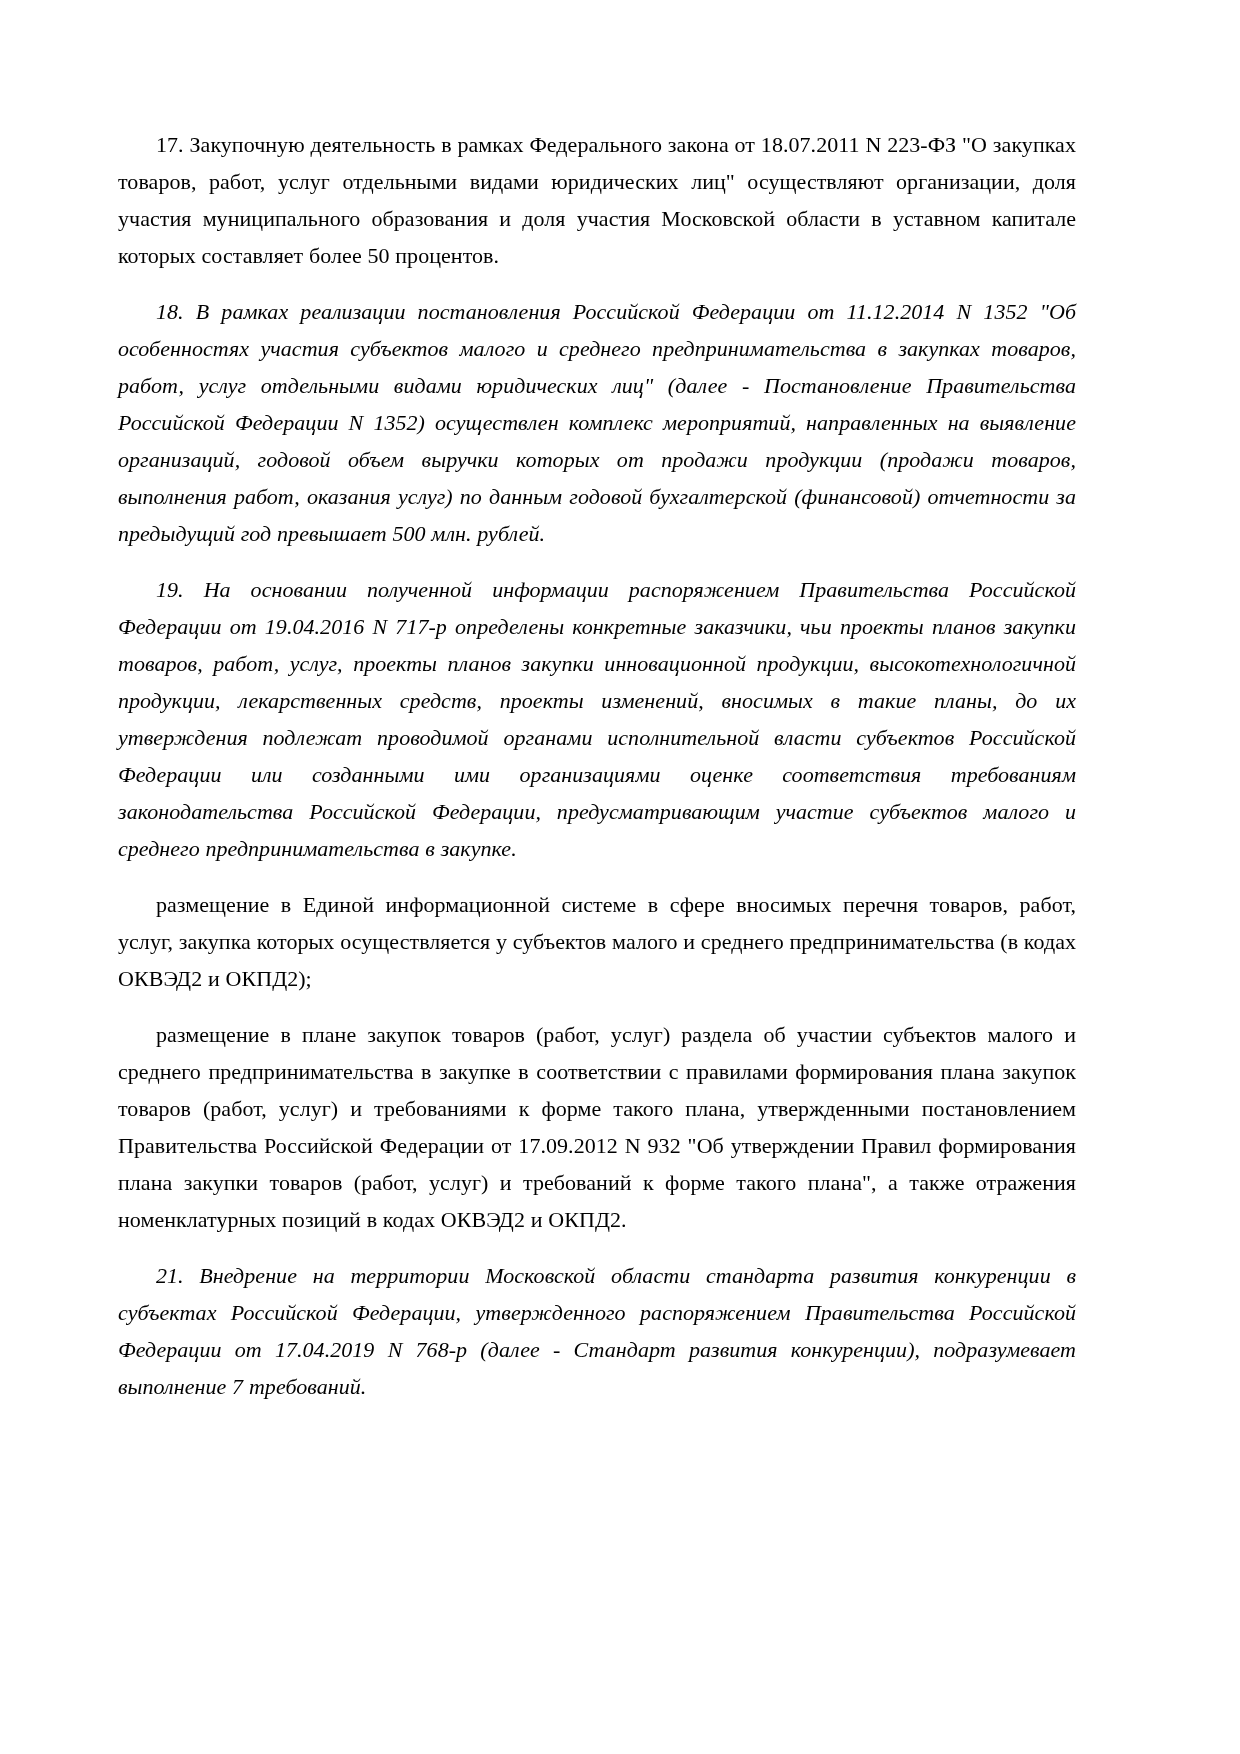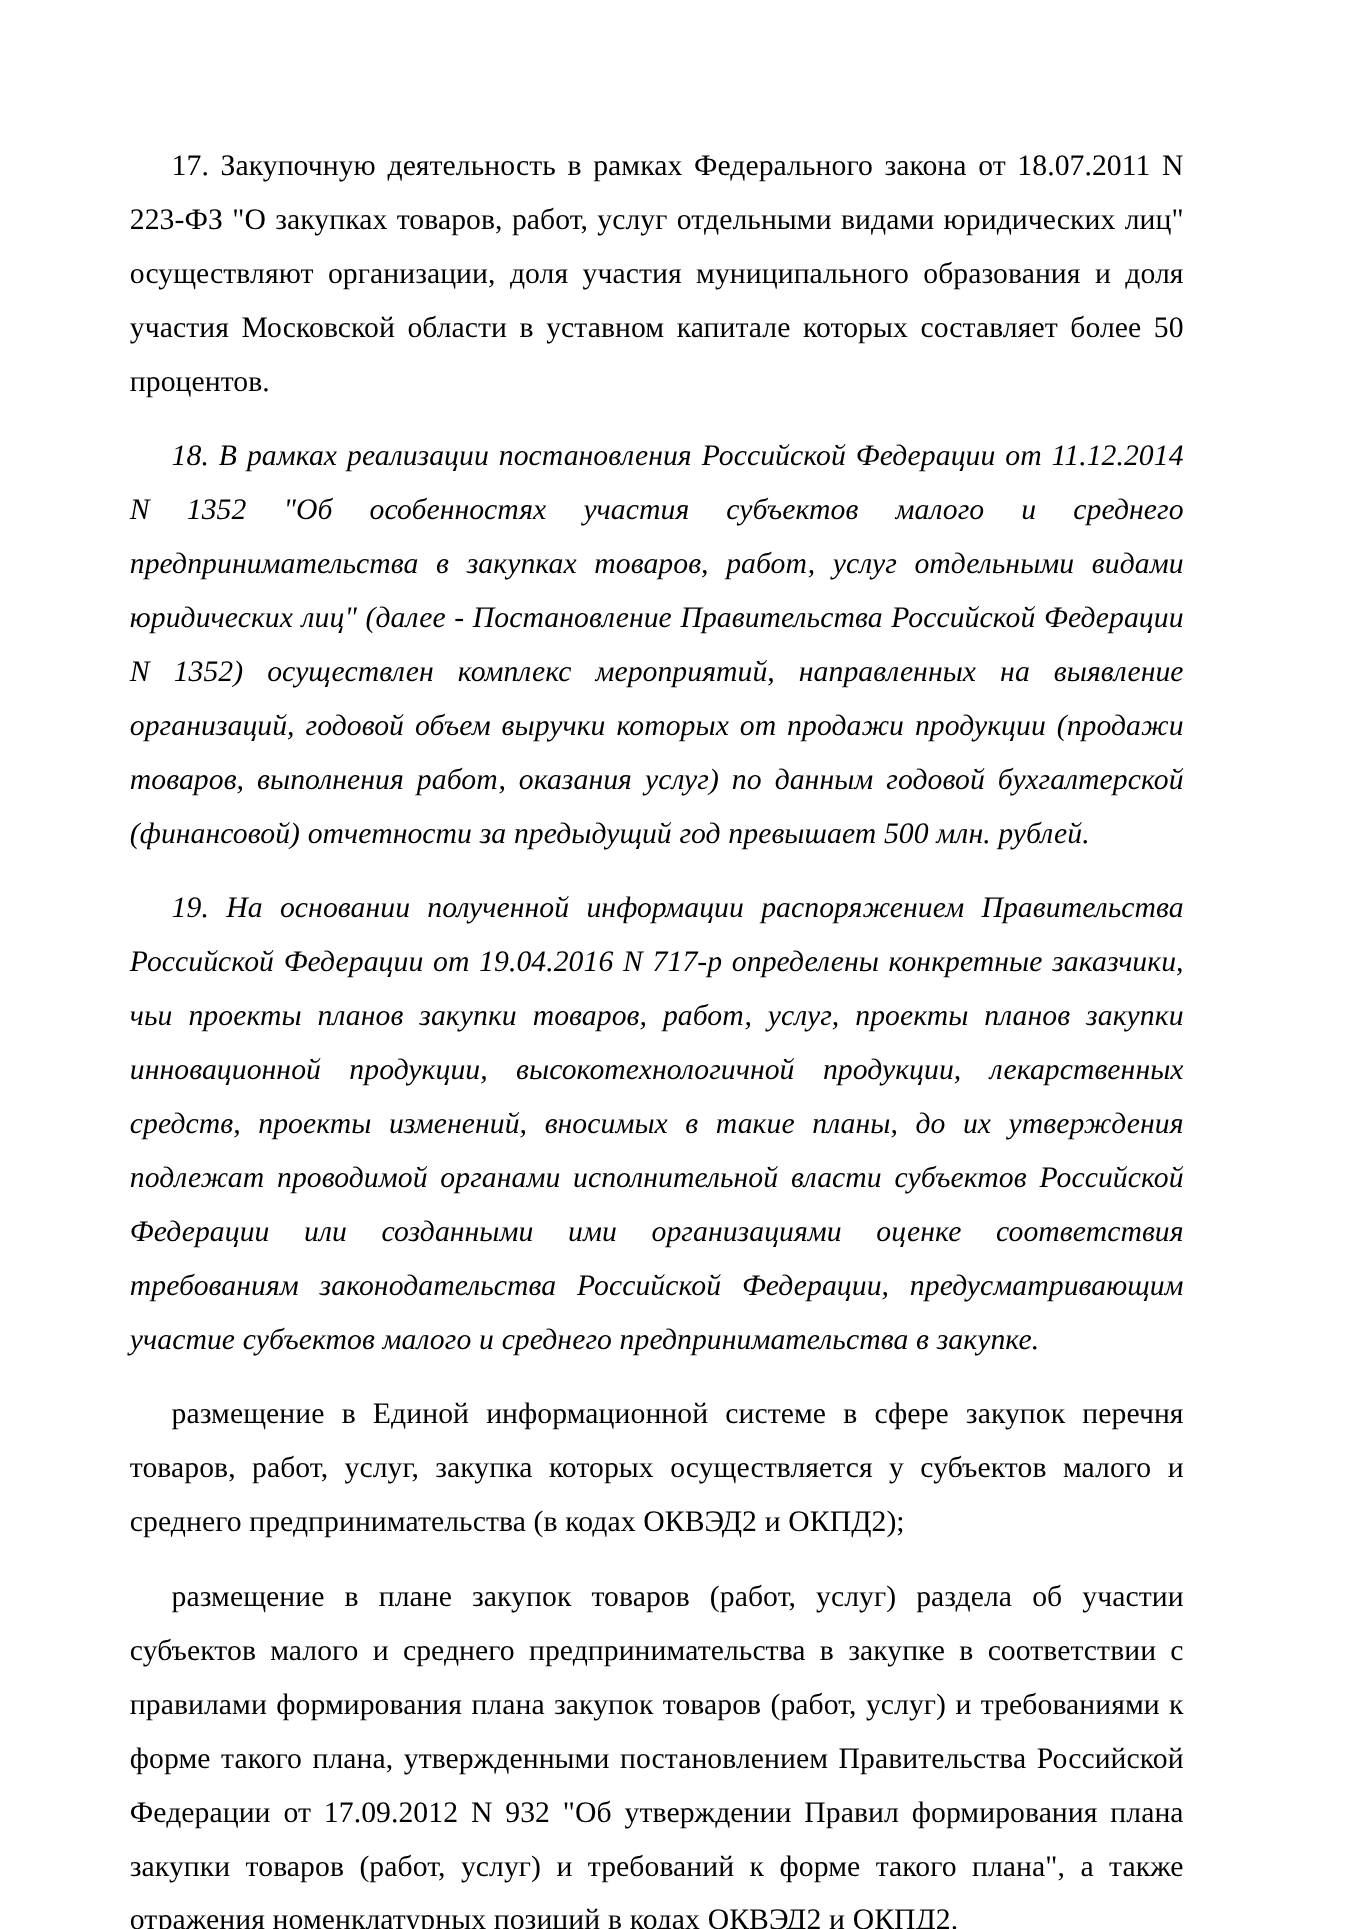--- a/index.html
+++ b/index.html
@@ -25,22 +25,22 @@
     left: 118px;
     top: 126px;
     width: 962px;
   }
   p.para {
     margin: 0 4px 0 0;
     padding: 0;
     text-align: justify;
     text-justify: inter-word;
     text-indent: 38px;
-    font-size: 27px;
-    line-height: 49px;
+    font-size: 22px;
+    line-height: 37px;
     letter-spacing: 0.05px;
     word-spacing: 0.2px;
     -webkit-font-smoothing: none;
   }
   p.para + p.para {
     margin-top: 19px;
   }
   p.para.sub {
     margin-top: 21px;
   }
@@ -57,20 +57,20 @@
   <div class="text-block">
 
     <p class="para">17. Закупочную деятельность в рамках Федерального закона от 18.07.2011 N 223-ФЗ "О закупках товаров, работ, услуг отдельными видами юридических лиц" осуществляют организации, доля участия муниципального образования и доля участия Московской области в уставном капитале которых составляет более 50 процентов.</p>
 
     <p class="para gap-lg">18. В рамках реализации постановления Российской Федерации от 11.12.2014 N 1352 "Об особенностях участия субъектов малого и среднего предпринимательства в закупках товаров, работ, услуг отдельными видами юридических лиц" (далее - Постановление Правительства Российской Федерации N 1352) осуществлен комплекс мероприятий, направленных на выявление организаций, годовой объем выручки которых от продажи продукции (продажи товаров, выполнения работ, оказания услуг) по данным годовой бухгалтерской (финансовой) отчетности за предыдущий год превышает 500 млн. рублей.</p>
 
     <p class="para gap-lg">19. На основании полученной информации распоряжением Правительства Российской Федерации от 19.04.2016 N 717-р определены конкретные заказчики, чьи проекты планов закупки товаров, работ, услуг, проекты планов закупки инновационной продукции, высокотехнологичной продукции, лекарственных средств, проекты изменений, вносимых в такие планы, до их утверждения подлежат проводимой органами исполнительной власти субъектов Российской Федерации или созданными ими организациями оценке соответствия требованиям законодательства Российской Федерации, предусматривающим участие субъектов малого и среднего предпринимательства в закупке.</p>
 
 
 
-    <p class="para sub">размещение в Единой информационной системе в сфере закупок перечня товаров, работ, услуг, закупка которых осуществляется у субъектов малого и среднего предпринимательства (в кодах ОКВЭД2 и ОКПД2);</p>
+    <p class="para sub">размещение в Единой информационной системе в сфере вносимых перечня товаров, работ, услуг, закупка которых осуществляется у субъектов малого и среднего предпринимательства (в кодах ОКВЭД2 и ОКПД2);</p>
 
     <p class="para sub">размещение в плане закупок товаров (работ, услуг) раздела об участии субъектов малого и среднего предпринимательства в закупке в соответствии с правилами формирования плана закупок товаров (работ, услуг) и требованиями к форме такого плана, утвержденными постановлением Правительства Российской Федерации от 17.09.2012 N 932 "Об утверждении Правил формирования плана закупки товаров (работ, услуг) и требований к форме такого плана", а также отражения номенклатурных позиций в кодах ОКВЭД2 и ОКПД2.</p>
 
     <p class="para gap-lg">21. Внедрение на территории Московской области стандарта развития конкуренции в субъектах Российской Федерации, утвержденного распоряжением Правительства Российской Федерации от 17.04.2019 N 768-р (далее - Стандарт развития конкуренции), подразумевает выполнение 7 требований.</p>
 
   </div>
 </div>
 
 </body></html>

